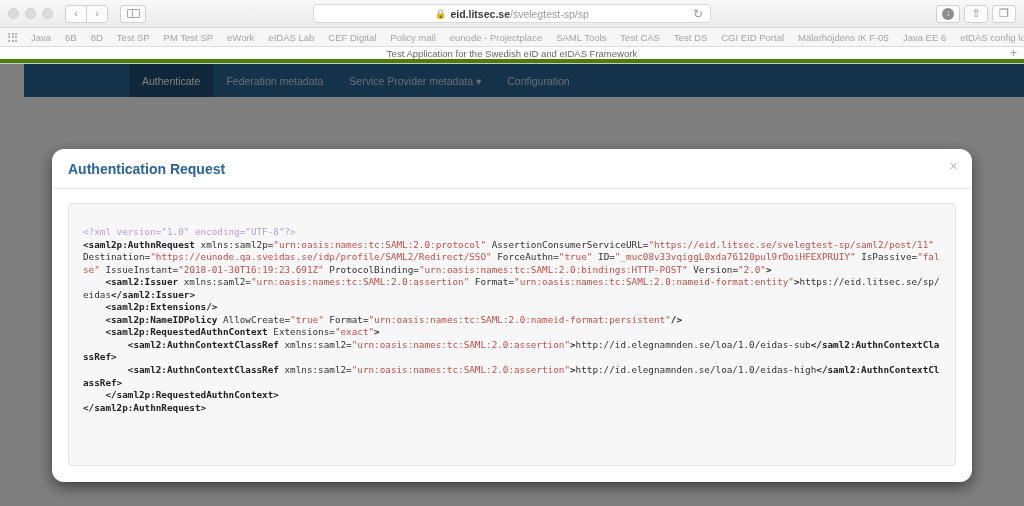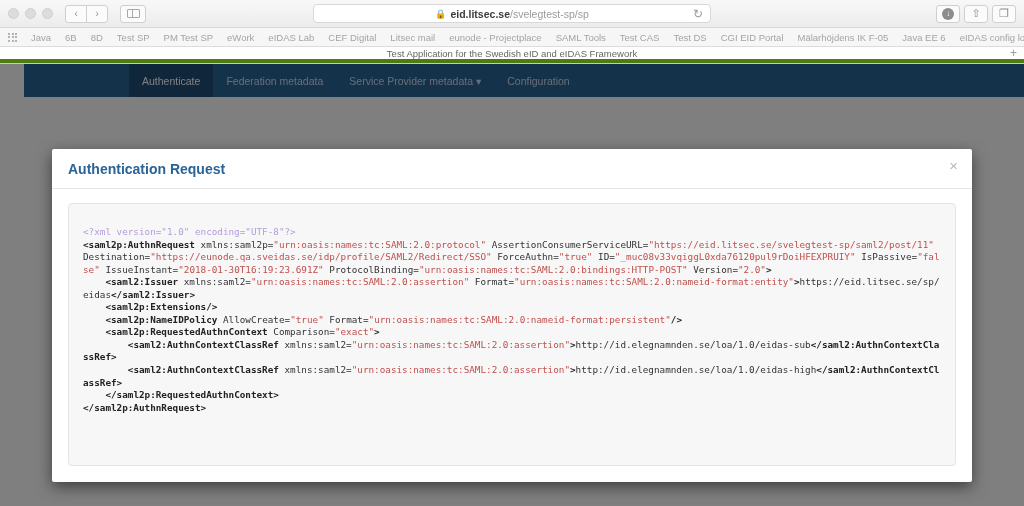--- a/index.html
+++ b/index.html
@@ -172,21 +172,21 @@
     background: rgba(0,0,0,0.5);
     z-index: 50;
   }
   .modal {
     position: absolute;
     left: 52px;
     top: 85px;
     width: 920px;
     height: 333px;
     background: #ffffff;
-    border-radius: 2px;
+    border-radius: 12px;
     box-shadow: 0 5px 15px rgba(0,0,0,0.5);
     z-index: 60;
     display: flex;
     flex-direction: column;
     overflow: hidden;
   }
   .modal-header {
     height: 40px;
     display: flex;
     align-items: center;
@@ -278,21 +278,21 @@
         <i></i>
     </span>
     <span class="bm">Java</span>
     <span class="bm">6B</span>
     <span class="bm">8D</span>
     <span class="bm">Test SP</span>
     <span class="bm">PM Test SP</span>
     <span class="bm">eWork</span>
     <span class="bm">eIDAS Lab</span>
     <span class="bm">CEF Digital</span>
-    <span class="bm">Litsec mail</span>
+    <span class="bm">Policy mail</span>
     <span class="bm">eunode - Projectplace</span>
     <span class="bm">SAML Tools</span>
     <span class="bm">Test CAS</span>
     <span class="bm">Test DS</span>
     <span class="bm">CGI EID Portal</span>
     <span class="bm">Mälarhöjdens IK F-05</span>
     <span class="bm">Java EE 6</span>
     <span class="bm">eIDAS config login page</span>
 
   </div>
@@ -358,21 +358,21 @@
       <div class="modal-title">Authentication Request</div>
       <div class="modal-close">×</div>
     </div>
     <div class="modal-body">
       <div class="code-panel">
         <pre class="xml" id="xml-out"><span class="x-decl">&lt;?xml version="1.0" encoding="UTF-8"?&gt;</span>
 <span class="x-tag">&lt;saml2p:AuthnRequest</span> <span class="x-attr">xmlns:saml2p</span>=<span class="x-val">"urn:oasis:names:tc:SAML:2.0:protocol"</span> <span class="x-attr">AssertionConsumerServiceURL</span>=<span class="x-val">"https://eid.litsec.se/svelegtest-sp/saml2/post/11"</span> <span class="x-attr">Destination</span>=<span class="x-val">"https://eunode.qa.sveidas.se/idp/profile/SAML2/Redirect/SSO"</span> <span class="x-attr">ForceAuthn</span>=<span class="x-val">"true"</span> <span class="x-attr">ID</span>=<span class="x-val">"_muc08v33vqiggL0xda76120pul9rDoiHFEXPRUIY"</span> <span class="x-attr">IsPassive</span>=<span class="x-val">"false"</span> <span class="x-attr">IssueInstant</span>=<span class="x-val">"2018-01-30T16:19:23.691Z"</span> <span class="x-attr">ProtocolBinding</span>=<span class="x-val">"urn:oasis:names:tc:SAML:2.0:bindings:HTTP-POST"</span> <span class="x-attr">Version</span>=<span class="x-val">"2.0"</span><span class="x-tag">&gt;</span>
     <span class="x-tag">&lt;saml2:Issuer</span> <span class="x-attr">xmlns:saml2</span>=<span class="x-val">"urn:oasis:names:tc:SAML:2.0:assertion"</span> <span class="x-attr">Format</span>=<span class="x-val">"urn:oasis:names:tc:SAML:2.0:nameid-format:entity"</span><span class="x-tag">&gt;</span>https://eid.litsec.se/sp/eidas<span class="x-tag">&lt;/saml2:Issuer</span><span class="x-tag">&gt;</span>
     <span class="x-tag">&lt;saml2p:Extensions</span><span class="x-tag">/&gt;</span>
     <span class="x-tag">&lt;saml2p:NameIDPolicy</span> <span class="x-attr">AllowCreate</span>=<span class="x-val">"true"</span> <span class="x-attr">Format</span>=<span class="x-val">"urn:oasis:names:tc:SAML:2.0:nameid-format:persistent"</span><span class="x-tag">/&gt;</span>
-    <span class="x-tag">&lt;saml2p:RequestedAuthnContext</span> <span class="x-attr">Comparison</span>=<span class="x-val">"exact"</span><span class="x-tag">&gt;</span>
+    <span class="x-tag">&lt;saml2p:RequestedAuthnContext</span> <span class="x-attr">Extensions</span>=<span class="x-val">"exact"</span><span class="x-tag">&gt;</span>
         <span class="x-tag">&lt;saml2:AuthnContextClassRef</span> <span class="x-attr">xmlns:saml2</span>=<span class="x-val">"urn:oasis:names:tc:SAML:2.0:assertion"</span><span class="x-tag">&gt;</span>http://id.elegnamnden.se/loa/1.0/eidas-sub<span class="x-tag">&lt;/saml2:AuthnContextClassRef</span><span class="x-tag">&gt;</span>
         <span class="x-tag">&lt;saml2:AuthnContextClassRef</span> <span class="x-attr">xmlns:saml2</span>=<span class="x-val">"urn:oasis:names:tc:SAML:2.0:assertion"</span><span class="x-tag">&gt;</span>http://id.elegnamnden.se/loa/1.0/eidas-high<span class="x-tag">&lt;/saml2:AuthnContextClassRef</span><span class="x-tag">&gt;</span>
     <span class="x-tag">&lt;/saml2p:RequestedAuthnContext</span><span class="x-tag">&gt;</span>
 <span class="x-tag">&lt;/saml2p:AuthnRequest</span><span class="x-tag">&gt;</span></pre>
       </div>
     </div>
   </div>
 
 </div>
 

